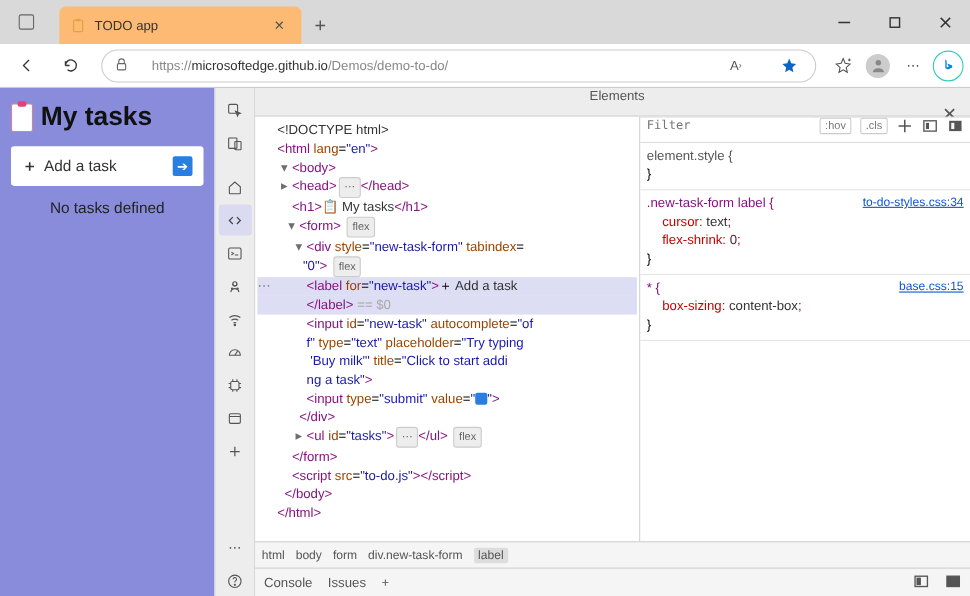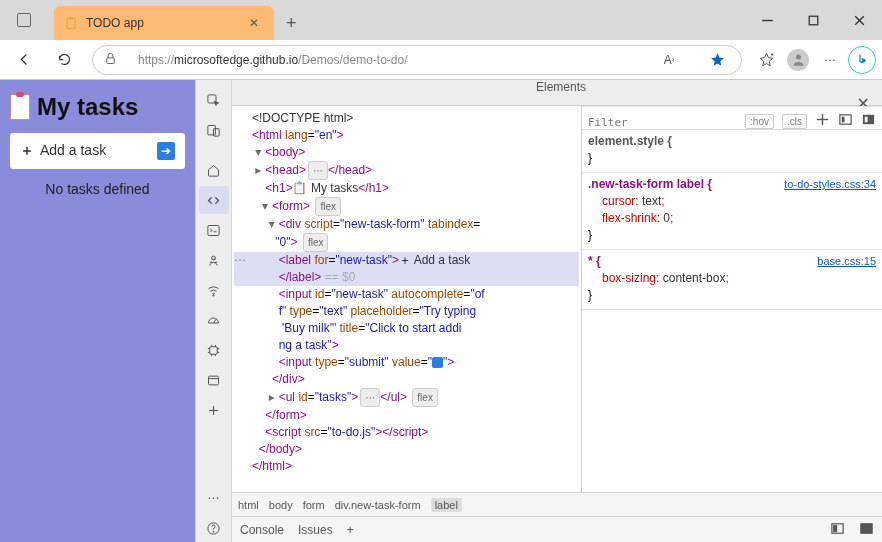--- a/index.html
+++ b/index.html
@@ -67,27 +67,27 @@
 .crumbs { height:24px; border-top:1px solid #d0d0d0; background:#f5f5f5; display:flex; align-items:center; padding:0 6px; font-family:Consolas,monospace; font-size:11px; gap:10px; color:#555;}
 .crumbs .sel { background:#ddd; padding:1px 4px; border-radius:2px;}
 
 
 .styles { width:301px; border-left:1px solid #d0d0d0; display:flex; flex-direction:column; background:#fff;}
 .styles-tabs-wrap { border:2px solid #d33; padding:2px 2px; margin:6px 4px 6px 4px; display:flex; flex-wrap:wrap; gap:0; flex:0;}
 .styles-tabs-wrap .st { padding:4px 10px; font-size:12.5px; color:#777;}
 .styles-tabs-wrap .st.active { color:#0a66c2;}
 .more-panel { width:24px; height:24px; border:2px solid #d33; margin:6px 6px 0 0; display:flex;align-items:center;justify-content:center;color:#555;font-size:12px;}
 .st-row1 { display:flex; align-items:flex-start;}
-.filterbar { height:24px; border-top:1px solid #ddd; border-bottom:1px solid #ddd; display:flex; align-items:flex-end; padding:0 6px; gap:8px; font-size:11px; color:#777; font-family:Consolas,monospace;}
+.filterbar { height:24px; border-top:1px solid #ddd; border-bottom:1px solid #ddd; display:flex; align-items:flex-start; padding:0 6px; gap:8px; font-size:11px; color:#777; font-family:Consolas,monospace;}
 .filterbar input { border:none; outline:none; flex:1; font-size:11px; color:#666; font-family:inherit;}
 .filterbar .fb { padding:1px 4px; border:1px solid #ccc; border-radius:2px; font-size:10px;}
 .rules { flex:1; overflow:hidden; font-family:Consolas,monospace; font-size:12px; line-height:17px;}
 .rule { border-bottom:1px solid #e5e5e5; padding:3px 6px 5px;}
 .rule .hdr { display:flex; justify-content:space-between;}
-.rule .selc { color:#881280;font-weight:bold;}
+.rule .selc { color:#881280;}
 .rule .link { color:#1155cc; text-decoration:underline; font-size:11px;}
 .rule .prop { padding-left:14px; color:#c80000;}
 .rule .prop .pval { color:#333;}
 
 .console { height:26px; border-top:1px solid #d0d0d0; background:#f5f5f5; display:flex; align-items:center; padding:0 8px; gap:14px; font-size:12px; color:#555;}
 .console .sp { flex:1;}
 
 svg { width:15px; height:15px;}
 </style>
 </head>
@@ -280,21 +280,21 @@
 
       <div class="dt-split">
 
         <div class="dom">
 <div class="line"><span class="txt">&lt;!DOCTYPE html&gt;</span></div>
 <div class="line"><span class="tag">&lt;html</span> <span class="attr">lang</span>=<span class="val">"en"</span><span class="tag">&gt;</span></div>
 <div class="line"> <span class="tri">▾</span><span class="tag">&lt;body&gt;</span></div>
 <div class="line"> <span class="tri">▸</span><span class="tag">&lt;head&gt;</span><span class="badge">⋯</span><span class="tag">&lt;/head&gt;</span></div>
 <div class="line">    <span class="tag">&lt;h1&gt;</span>📋<span class="txt"> My tasks</span><span class="tag">&lt;/h1&gt;</span></div>
 <div class="line">   <span class="tri">▾</span><span class="tag">&lt;form&gt;</span> <span class="badge">flex</span></div>
-<div class="line">     <span class="tri">▾</span><span class="tag">&lt;div</span> <span class="attr">script</span>=<span class="val">"<span>new-task-form</span>"</span> <span class="attr">tabindex</span>=</div>
+<div class="line">     <span class="tri">▾</span><span class="tag">&lt;div</span> <span class="attr">style</span>=<span class="val">"<span>new-task-form</span>"</span> <span class="attr">tabindex</span>=</div>
 <div class="line">       <span class="val">"<span>0</span>"</span><span class="tag">&gt;</span> <span class="badge">flex</span></div>
 <div class="line sel"><span class="dots-gutter">⋯</span>        <span class="tag">&lt;label</span> <span class="attr">for</span>=<span class="val">"<span>new-task</span>"</span><span class="tag">&gt;</span>＋<span class="txt"> Add a task</span></div>
 <div class="line sel">        <span class="tag">&lt;/label&gt;</span><span class="eq0"> == $0</span></div>
 <div class="line">        <span class="tag">&lt;input</span> <span class="attr">id</span>=<span class="val">"<span>new-task</span>"</span> <span class="attr">autocomplete</span>=<span class="val">"of</span></div>
 <div class="line">        <span class="val">f"</span> <span class="attr">type</span>=<span class="val">"<span>text</span>"</span> <span class="attr">placeholder</span>=<span class="val">"Try typing</span></div>
 <div class="line">        <span class="val"> 'Buy milk'"</span> <span class="attr">title</span>=<span class="val">"Click to start addi</span></div>
 <div class="line">        <span class="val">ng a task"</span><span class="tag">&gt;</span></div>
 <div class="line">        <span class="tag">&lt;input</span> <span class="attr">type</span>=<span class="val">"<span>submit</span>"</span> <span class="attr">value</span>=<span class="val">"<span class="pill"></span>"</span><span class="tag">&gt;</span></div>
 <div class="line">      <span class="tag">&lt;/div&gt;</span></div>
 <div class="line">     <span class="tri">▸</span><span class="tag">&lt;ul</span> <span class="attr">id</span>=<span class="val">"<span>tasks</span>"</span><span class="tag">&gt;</span><span class="badge">⋯</span><span class="tag">&lt;/ul&gt;</span> <span class="badge">flex</span></div>

